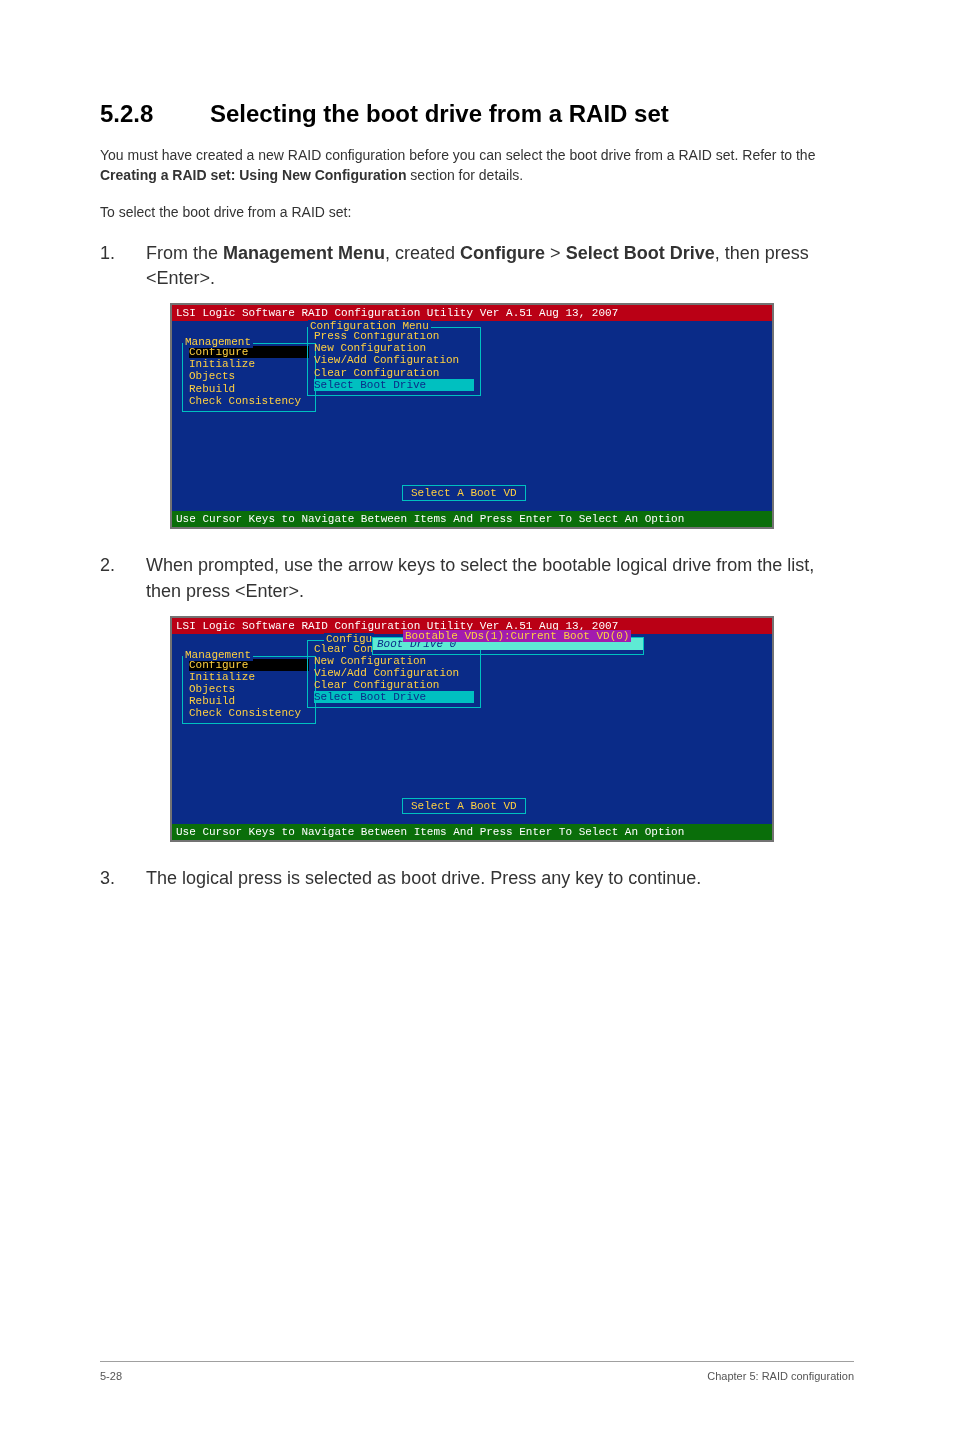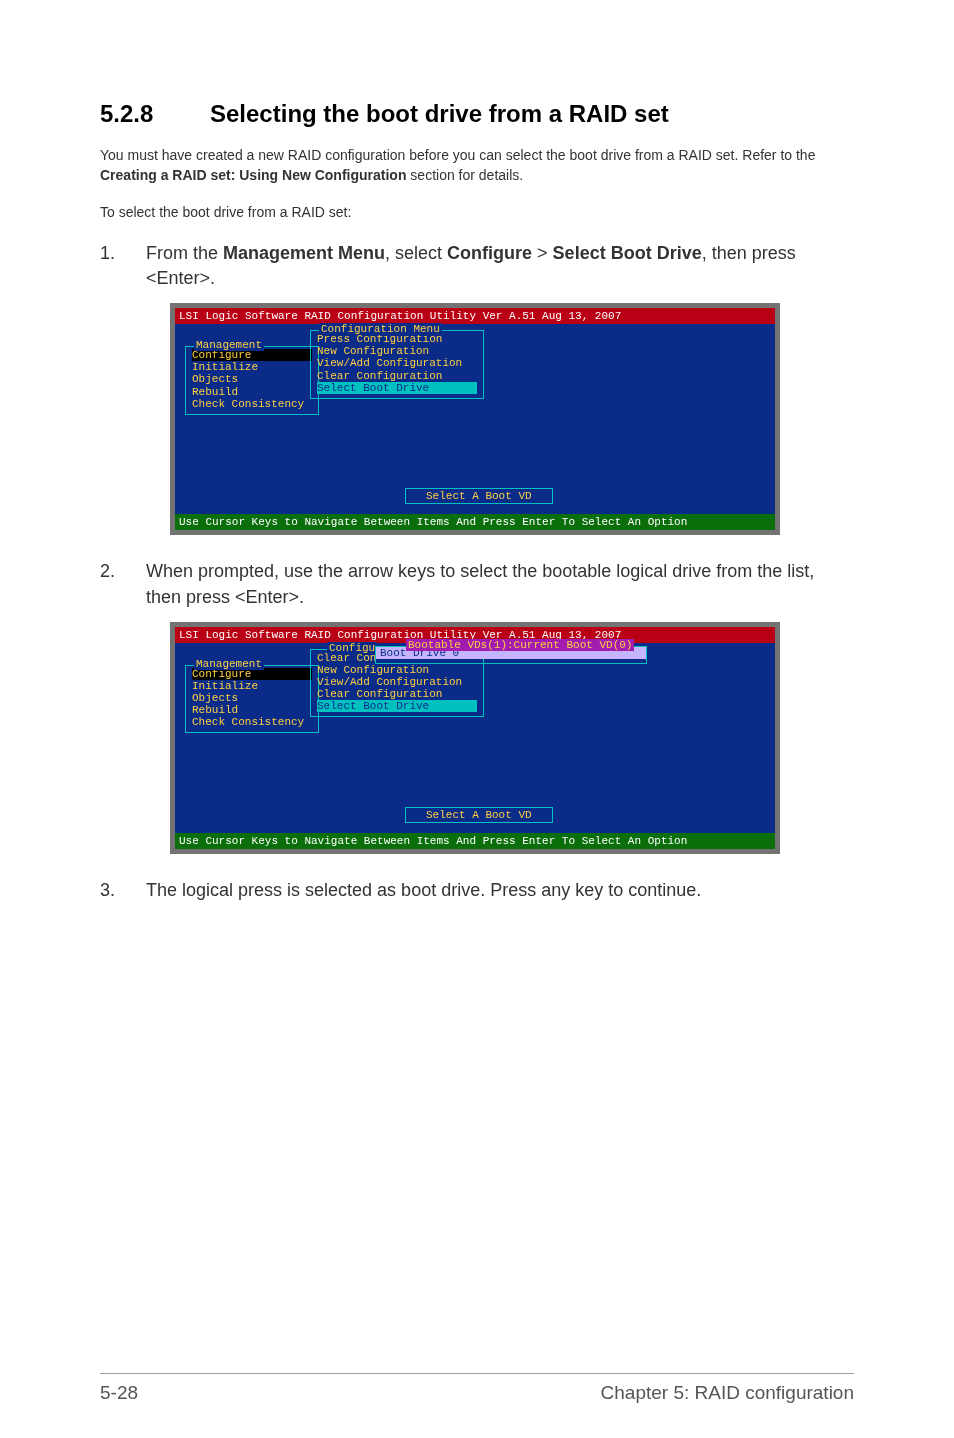--- a/index.html
+++ b/index.html
@@ -44,21 +44,21 @@
   }
 
   
   .console {
     width: 600px;
     background: #0a2b88;
     font-family: "Courier New", monospace;
     font-size: 11px;
     line-height: 1.1;
     position: relative;
-    border: 5px solid #737373;
+    border: 2px solid #737373;
   }
   .console .bar {
     color: #fff;
     padding: 2px 4px;
     white-space: pre;
   }
   .console .body {
     background: #0a2b88;
     height: 190px;
     position: relative;
@@ -66,21 +66,21 @@
 
   
   .box {
     position: absolute;
     border: 1px solid #00c0c0;
     padding: 2px 6px 4px 6px;
   }
   .box .box-title {
     position: absolute;
     top: -8px;
-    left: 8px;
+    left: 0;
     background: #0a2b88;
     color: #ffd040;
     padding: 0 2px;
     white-space: pre;
   }
   .menu-item {
     color: #ffd040;
     white-space: pre;
   }
   .menu-item.selected {
@@ -89,49 +89,50 @@
   }
   .menu-item.hl {
     background: #000;
     color: #ffd040;
   }
 
   .centerbox {
     position: absolute;
     border: 1px solid #00c0c0;
     color: #ffd040;
-    padding: 1px 20px;
+    padding: 1px 8px;
   }
 
   .bootlist {
     position: absolute;
     border: 1px solid #00c0c0;
   }
   .bootlist .box-title {
     position: absolute;
     top: -8px;
     left: 8px;
     background: #a21caf;
     color: #ffd040;
     padding: 0 2px;
     white-space: pre;
   }
   .bootlist .entry {
     color: #0a2b88;
-    background: #c4b5fd;
+    background: #5eead4;
     padding: 0 4px;
+    font-style: italic;
   }
 
   .footer {
     border-top: 1px solid #a0a0a0;
     margin: 420px 100px 0 100px;
     padding-top: 8px;
     display: flex;
     justify-content: space-between;
-    font-size: 19px;
+    font-size: 11px;
     color: #555;
   }
 </style>
 </head>
 <body>
 
 <div class="page">
 
   <h2 class="section-heading">
     <span class="num">5.2.8</span><span>Selecting the boot drive from a RAID set</span>
@@ -140,21 +141,21 @@
   <p class="body">
     <span>You must have created a new RAID configuration before you can select the boot drive from a RAID set. Refer to the </span><strong>Creating a RAID set: Using New Configuration</strong><span> section for details.</span>
   </p>
 
   <p class="body">To select the boot drive from a RAID set:</p>
 
   <ol class="steps">
     <li>
       <span class="stepnum">1.</span>
       <span class="stepbody">
-        <span>From the </span><strong>Management Menu</strong><span>, select </span><strong>Configure</strong><span> &gt; </span><strong>Select Boot Drive</strong><span>, then press &lt;Enter&gt;.</span>
+        <span>From the </span><strong>Management Menu</strong><span>, created </span><strong>Configure</strong><span> &gt; </span><strong>Select Boot Drive</strong><span>, then press &lt;Enter&gt;.</span>
       </span>
     </li>
   </ol>
 
   <div class="console-wrap">
     <div class="console">
       <div class="bar" style="background:#ba0015;">LSI Logic Software RAID Configuration Utility Ver A.51 Aug 13, 2007</div>
       <div class="body">
 
         <div class="box" style="left:10px; top:22px; width:120px;">

